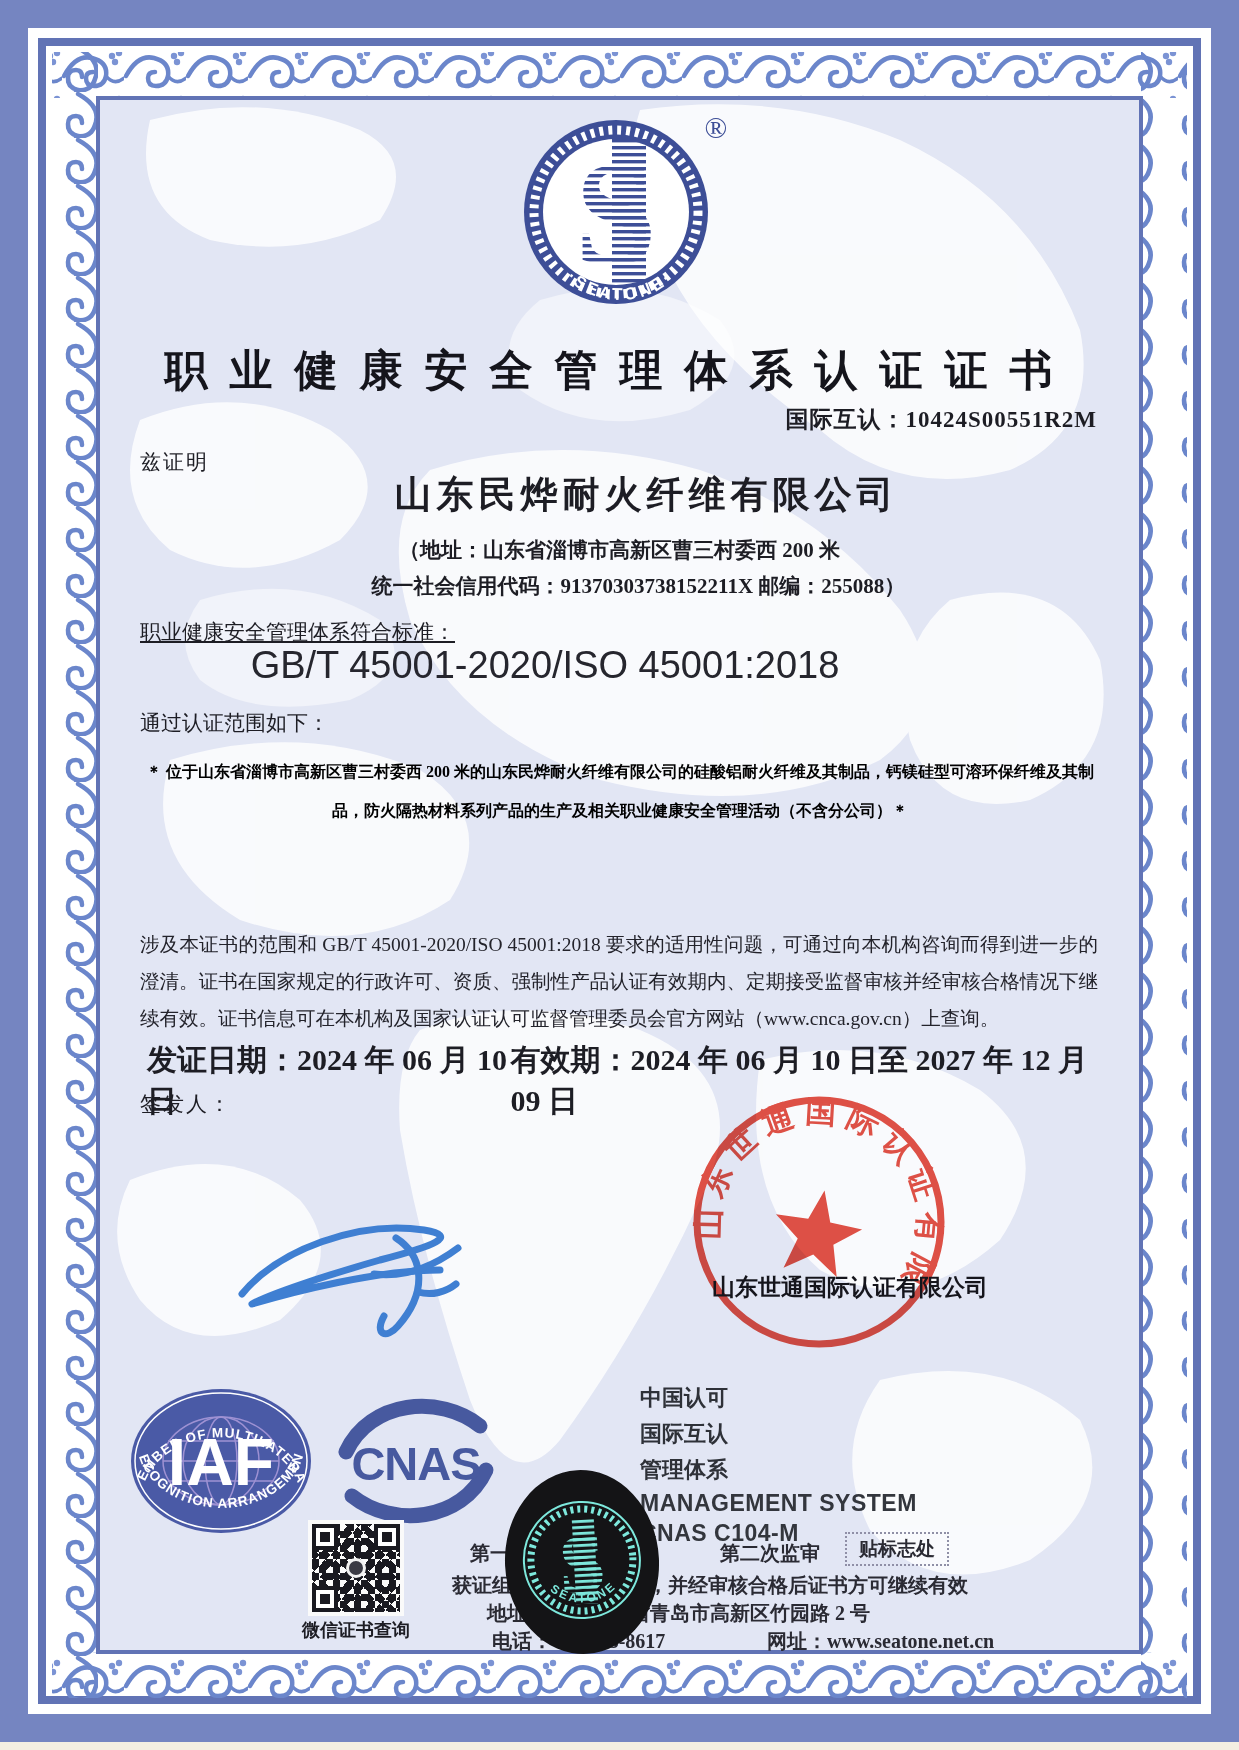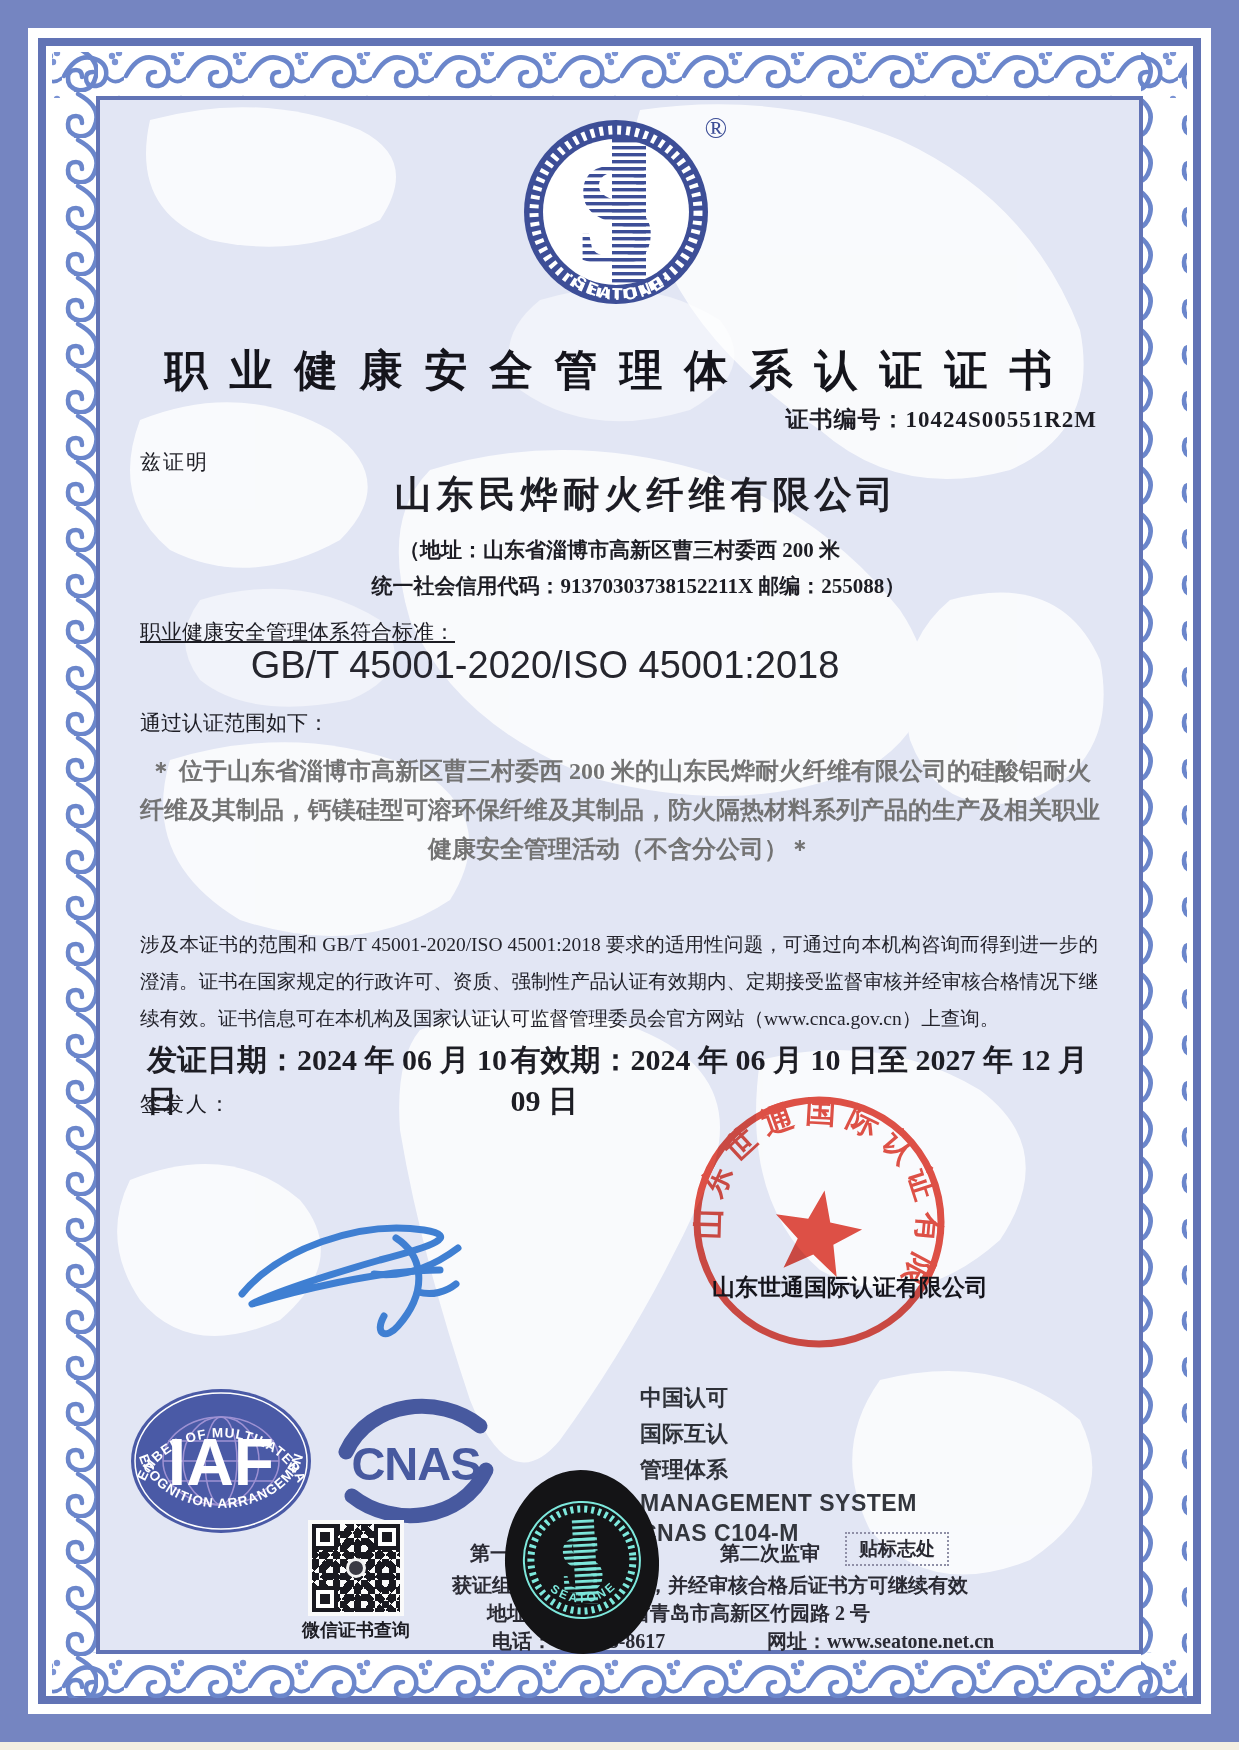--- a/index.html
+++ b/index.html
@@ -12,22 +12,22 @@
          letter-spacing:22px;color:#15151c;}
   .certno{top:404px;right:142px;font-size:23px;font-weight:bold;letter-spacing:1px;}
   .certify{top:448px;left:140px;font-size:21px;letter-spacing:2px;}
   .company{top:470px;left:0;width:100%;text-align:center;font-size:37px;font-weight:bold;letter-spacing:5px;padding-left:27px;}
   .addr{top:536px;left:0;width:100%;text-align:center;font-size:21px;font-weight:600;}
   .credit{top:572px;left:0;width:100%;text-align:center;font-size:21px;font-weight:600;margin-left:19px;}
   .stdlabel{top:618px;left:140px;font-size:21px;text-decoration:underline;}
   .standard{top:644px;left:0;width:1090px;text-align:center;font-size:38px;
             font-family:"Liberation Sans","DejaVu Sans",sans-serif;color:#26262e;}
   .scopelabel{top:709px;left:140px;font-size:21px;}
-  .scope{top:752px;left:138px;width:964px;text-align:center;font-size:24px;font-weight:bold;
-         line-height:39px;color:#737373;}
+  .scope{top:752px;left:138px;width:964px;text-align:center;font-size:16px;font-weight:bold;
+         line-height:39px;color:#000000;}
   .disclaimer{top:926px;left:140px;width:958px;font-size:19.5px;line-height:37px;
               text-align:justify;color:#23232b;}
   .daterow{top:1040px;left:147px;width:960px;display:flex;justify-content:space-between;
            font-size:30px;font-weight:600;}
   .signer{top:1090px;left:140px;font-size:21px;letter-spacing:2px;}
   .issuerprint{top:1272px;left:700px;width:300px;text-align:center;font-size:23px;
                font-weight:bold;z-index:4;color:#15151c;}
   .accred{top:1380px;left:640px;z-index:2;font-family:"Liberation Sans","DejaVu Sans",sans-serif;}
   .accred .zh{font-size:22px;line-height:36px;color:#2e3138;font-weight:700;}
   .accred .en{font-size:23px;font-weight:bold;color:#33363d;line-height:30px;letter-spacing:0.5px;}
@@ -126,21 +126,21 @@
     <text x="104" y="160" text-anchor="middle" font-family="Liberation Serif, DejaVu Serif, serif" font-size="148" font-weight="bold" fill="url(#hs)">S</text>
     <text font-size="17" font-weight="bold" fill="#ffffff" letter-spacing="3" font-family="Liberation Sans, DejaVu Sans, sans-serif">
       <textPath href="#embbot" startOffset="50%" text-anchor="middle">·SEATONE·</textPath>
     </text>
     <text x="204" y="34" text-anchor="middle" font-size="30" fill="#3d4e97">®</text>
   </svg>
 
   <div class="abs z1 title">职业健康安全管理体系认证证书</div>
 
   <div class="abs z1 certno">
-    <span>证书编号：</span><span>10424S00551R2M</span>
+    <span>国际互认：</span><span>10424S00551R2M</span>
   </div>
 
   <div class="abs z1 certify">兹证明</div>
 
   <div class="abs z1 company">山东民烨耐火纤维有限公司</div>
 
   <div class="abs z1 addr">（地址：山东省淄博市高新区曹三村委西 200 米</div>
 
   <div class="abs z1 credit">统一社会信用代码：91370303738152211X 邮编：255088）</div>
 

